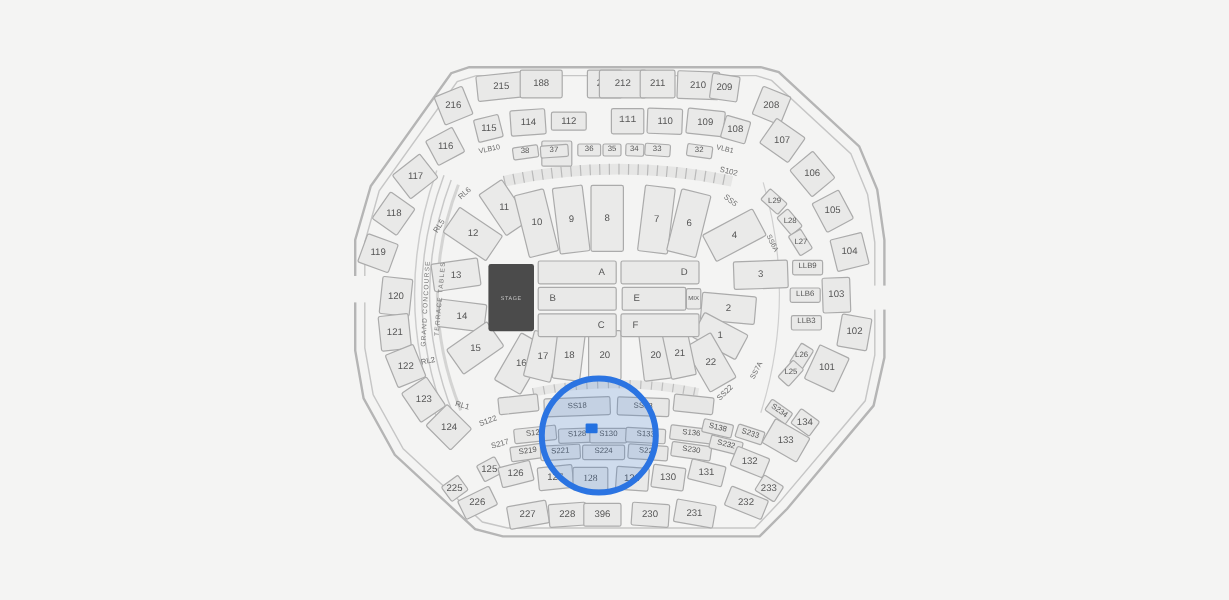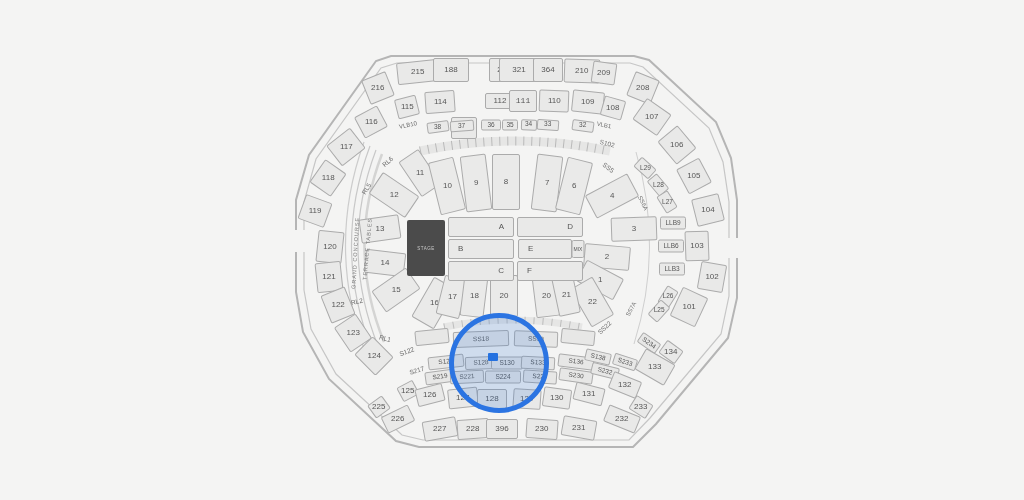--- a/index.html
+++ b/index.html
@@ -61,44 +61,44 @@
         <div class="sec sec-o" style="left: 418px; top: 72px; width: 42px; height: 22px; transform: translate(-50%, -50%) rotate(-6deg);">
           <span style="transform: rotate(6deg);">215</span>
         </div>
         <div class="sec sec-o" style="left: 451px; top: 70px; width: 36px; height: 24px; transform: translate(-50%, -50%) rotate(0deg);">
           <span style="transform: rotate(0deg);">188</span>
         </div>
         <div class="sec sec-o" style="left: 504px; top: 70px; width: 30px; height: 24px; transform: translate(-50%, -50%) rotate(0deg);">
           <span style="transform: rotate(0deg);">213</span>
         </div>
         <div class="sec sec-o" style="left: 519px; top: 70px; width: 40px; height: 24px; transform: translate(-50%, -50%) rotate(0deg);">
-          <span style="transform: rotate(0deg);">321</span>
+          <span style="transform: rotate(0deg);">212</span>
         </div>
         <div class="sec sec-o" style="left: 548px; top: 70px; width: 30px; height: 24px; transform: translate(-50%, -50%) rotate(0deg);">
-          <span style="transform: rotate(0deg);">364</span>
+          <span style="transform: rotate(0deg);">211</span>
         </div>
         <div class="sec sec-o" style="left: 582px; top: 71px; width: 36px; height: 24px; transform: translate(-50%, -50%) rotate(2deg);">
           <span style="transform: rotate(-2deg);">210</span>
         </div>
         <div class="sec sec-o" style="left: 604px; top: 73px; width: 24px; height: 22px; transform: translate(-50%, -50%) rotate(8deg);">
           <span style="transform: rotate(-8deg);">209</span>
         </div>
         <div class="sec sec-o" style="left: 643px; top: 88px; width: 26px; height: 26px; transform: translate(-50%, -50%) rotate(22deg);">
           <span style="transform: rotate(-22deg);">208</span>
         </div>
         <div class="sec sec-o" style="left: 407px; top: 107px; width: 22px; height: 20px; transform: translate(-50%, -50%) rotate(-14deg);">
           <span style="transform: rotate(14deg);">115</span>
         </div>
         <div class="sec sec-o" style="left: 440px; top: 102px; width: 30px; height: 22px; transform: translate(-50%, -50%) rotate(-4deg);">
           <span style="transform: rotate(4deg);">114</span>
         </div>
         <div class="sec sec-o" style="left: 464px; top: 101px; width: 26px; height: 22px; transform: translate(-50%, -50%) rotate(0deg); margin-top: 27px;">
           <span style="transform: rotate(0deg);">113</span>
         </div>
-        <div class="sec sec-o" style="left: 500px; top: 101px; width: 30px; height: 16px; transform: translate(-50%, -50%) rotate(0deg);">
+        <div class="sec sec-o" style="left: 474px; top: 101px; width: 30px; height: 16px; transform: translate(-50%, -50%) rotate(0deg);">
           <span style="transform: rotate(0deg);">112</span>
         </div>
         <div class="sec sec-o" style="left: 523px; top: 101px; width: 28px; height: 22px; transform: translate(-50%, -50%) rotate(0deg); font-family: Liberation Mono, monospace;">
           <span style="transform: rotate(0deg);">111</span>
         </div>
         <div class="sec sec-o" style="left: 554px; top: 101px; width: 30px; height: 22px; transform: translate(-50%, -50%) rotate(2deg);">
           <span style="transform: rotate(-2deg);">110</span>
         </div>
         <div class="sec sec-o" style="left: 588px; top: 102px; width: 32px; height: 22px; transform: translate(-50%, -50%) rotate(6deg);">
           <span style="transform: rotate(-6deg);">109</span>
@@ -339,21 +339,21 @@
         </div>
         <div class="sec sec-o" style="left: 408px; top: 391px; width: 18px; height: 16px; transform: translate(-50%, -50%) rotate(-28deg);">
           <span style="transform: rotate(28deg);">125</span>
         </div>
         <div class="sec sec-o" style="left: 430px; top: 395px; width: 28px; height: 18px; transform: translate(-50%, -50%) rotate(-14deg);">
           <span style="transform: rotate(14deg);">126</span>
         </div>
         <div class="sec sec-o" style="left: 463px; top: 398px; width: 30px; height: 20px; transform: translate(-50%, -50%) rotate(-6deg);">
           <span style="transform: rotate(6deg);">127</span>
         </div>
-        <div class="sec sec-o" style="left: 492px; top: 399px; width: 30px; height: 20px; transform: translate(-50%, -50%) rotate(0deg);">
+        <div class="sec sec-o" style="left: 492px; top: 399px; width: 30px; height: 20px; transform: translate(-50%, -50%) rotate(0deg); font-family: Liberation Serif, serif;">
           <span style="transform: rotate(0deg);">128</span>
         </div>
         <div class="sec sec-o" style="left: 527px; top: 399px; width: 28px; height: 20px; transform: translate(-50%, -50%) rotate(4deg);">
           <span style="transform: rotate(-4deg);">129</span>
         </div>
         <div class="sec sec-o" style="left: 557px; top: 398px; width: 28px; height: 20px; transform: translate(-50%, -50%) rotate(8deg);">
           <span style="transform: rotate(-8deg);">130</span>
         </div>
         <div class="sec sec-o" style="left: 589px; top: 394px; width: 30px; height: 18px; transform: translate(-50%, -50%) rotate(14deg);">
           <span style="transform: rotate(-14deg);">131</span>

